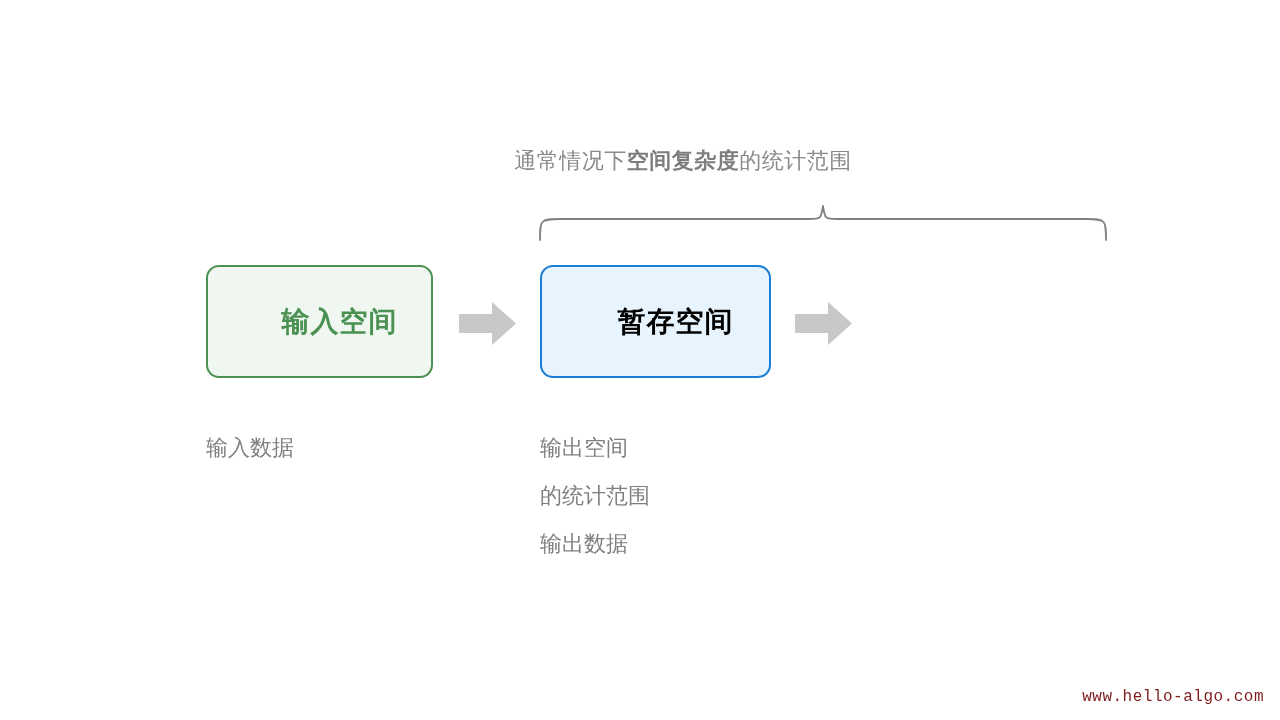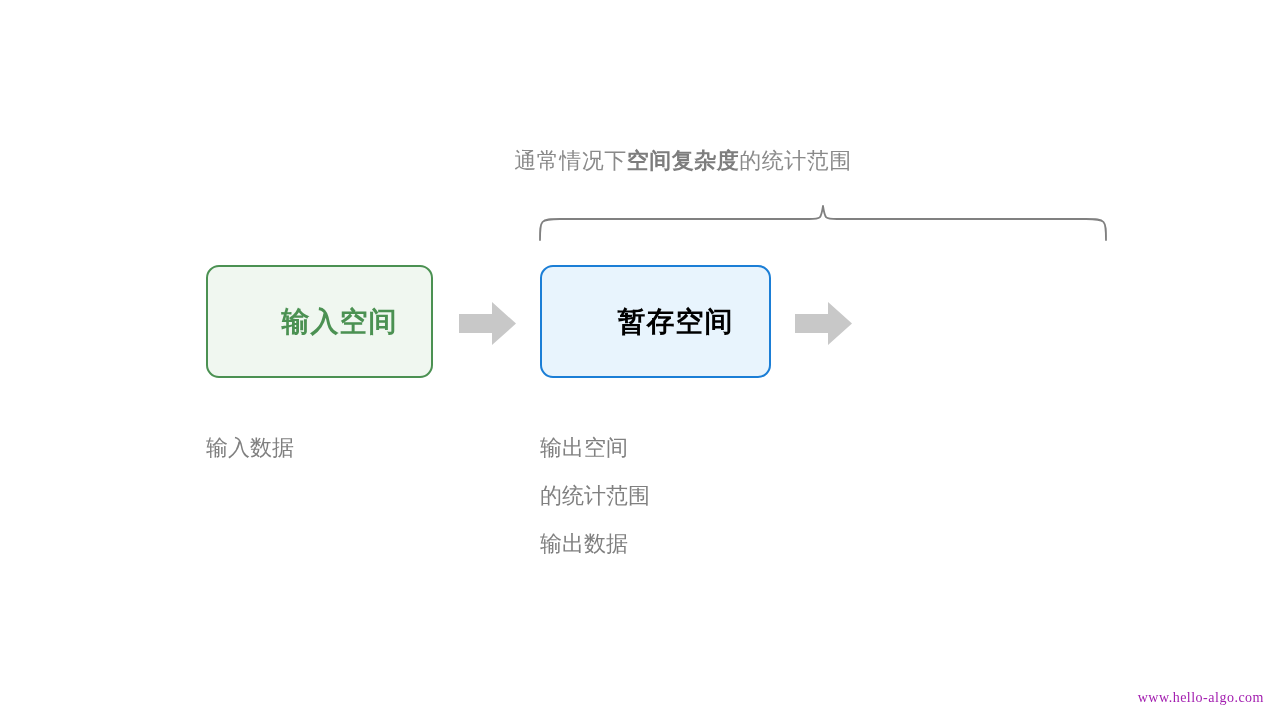--- a/index.html
+++ b/index.html
@@ -118,23 +118,23 @@
   }
   #labels-input  { left: 190px; width: 227px; }
   #labels-temp   { left: 524px; width: 231px; }
   #labels-output { left: 861px; width: 229px; }
 
   
   #watermark {
     position: absolute;
     right: 32px;
     bottom: 14px;
-    font-family: Liberation Serif, serif;
-    font-size: 14px;
-    color: #a21caf;
+    font-family: Liberation Mono, monospace;
+    font-size: 16px;
+    color: #7f1d1d;
     letter-spacing: 0.5px;
   }
 </style>
 </head>
 <body>
 
 <div id="stage">
 
   <div class="brace-caption">
     <span class="brace-caption-inner">

